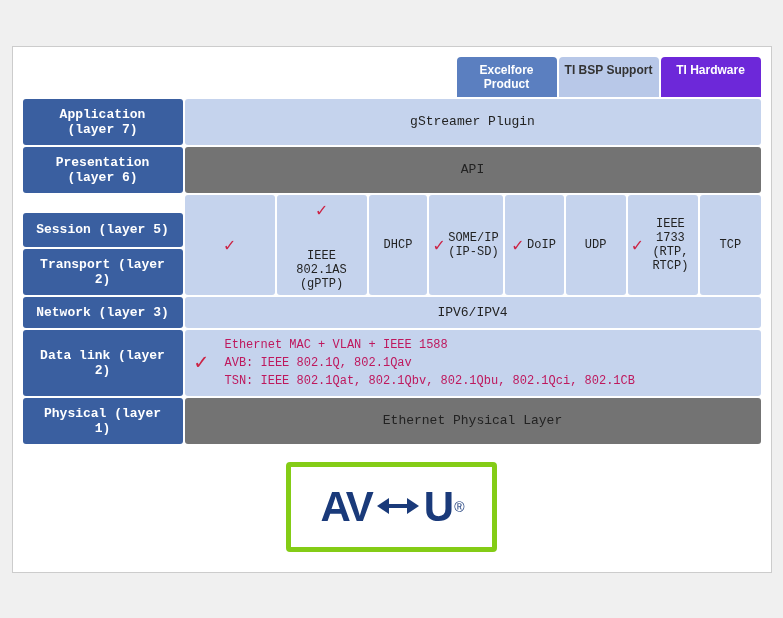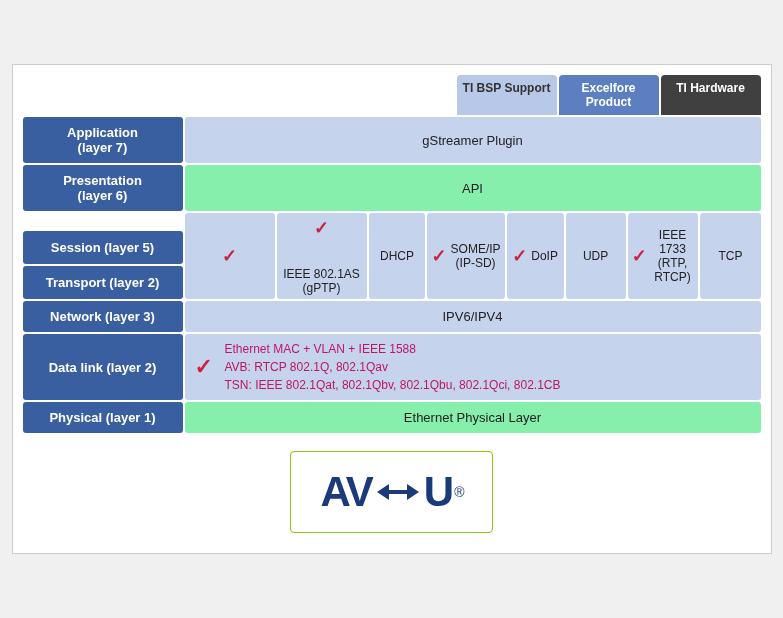--- a/index.html
+++ b/index.html
@@ -39,28 +39,29 @@
     .header-bsp {
       background: #b8c8e8;
       margin-right: 2px;
     }
     .header-excelfore {
       background: #5b7fc0;
       color: white;
       margin-right: 2px;
     }
     .header-ti {
-      background: #404040;
+      background: #6d28d9;
       color: white;
     }
     
     .grid {
       display: flex;
       flex-direction: column;
       gap: 2px;
+      font-family: Liberation Mono, monospace;
     }
     .row {
       display: flex;
       align-items: stretch;
       gap: 2px;
     }
     .layer-label {
       width: 160px;
       min-width: 160px;
       background: #3a5fa0;
@@ -80,21 +81,21 @@
       display: flex;
       align-items: center;
       justify-content: center;
       text-align: center;
       font-size: 13px;
       color: #222;
       padding: 8px;
       border-radius: 3px;
     }
     .content-area.light {
-      background: #86efac;
+      background: #737373;
     }
     .tall-col {
       display: flex;
       flex-direction: column;
       align-items: center;
       justify-content: center;
       text-align: center;
       font-size: 12px;
       color: #222;
       background: #c5d3ed;
@@ -158,22 +159,22 @@
       border-radius: 3px;
     }
   </style>
 </head>
 <body>
 
 <div class="outer-container">
   <div class="main-table-area">
 
     <div class="header-row">
+      <div class="header-cell header-excelfore">Excelfore Product</div>
       <div class="header-cell header-bsp">TI BSP Support</div>
-      <div class="header-cell header-excelfore">Excelfore Product</div>
       <div class="header-cell header-ti">TI Hardware</div>
     </div>
 
     <div class="grid">
 
       <div class="row">
         <div class="layer-label" style="white-space:pre-line;">Application
 (layer 7)</div>
         <div class="content-area">gStreamer Plugin</div>
       </div>
@@ -235,35 +236,35 @@
         <div class="layer-label">Network (layer 3)</div>
         <div class="content-area">IPV6/IPV4</div>
       </div>
 
       <div class="row">
         <div class="layer-label">Data link (layer 2)</div>
         <div class="datalink-content">
           <span class="checkmark" style="font-size:22px;min-width:20px;">✓</span>
           <div class="datalink-text">
             <div>Ethernet MAC + VLAN + IEEE 1588</div>
-            <div>AVB:  RTCP 802.1Q, 802.1Qav</div>
+            <div>AVB:  IEEE 802.1Q, 802.1Qav</div>
             <div>TSN: IEEE 802.1Qat, 802.1Qbv, 802.1Qbu, 802.1Qci, 802.1CB</div>
           </div>
         </div>
       </div>
 
       <div class="row">
         <div class="layer-label">Physical (layer 1)</div>
         <div class="content-area light">Ethernet Physical Layer</div>
       </div>
 
     </div>
 
     <div class="logo-area">
-      <div style="background:white;border:1px solid #84cc16;padding:16px 30px;display:inline-flex;align-items:center;border-radius:4px;">
+      <div style="background:white;border:5px solid #84cc16;padding:16px 30px;display:inline-flex;align-items:center;border-radius:4px;">
         <div class="avnu-logo">
           <span>AV</span>
           <svg width="50" height="45" viewBox="0 0 50 45" style="margin:0 1px;">
             <path d="M10 22 L25 10 L25 17 L40 17 L40 10 L25 10" fill="none" stroke="#1a3a7a" stroke-width="0"></path>
 
             <g fill="#1a3a7a">
 
               <polygon points="4,22 16,14 16,20 34,20 34,14 46,22 34,30 34,24 16,24 16,30"></polygon>
             </g>
           </svg>

